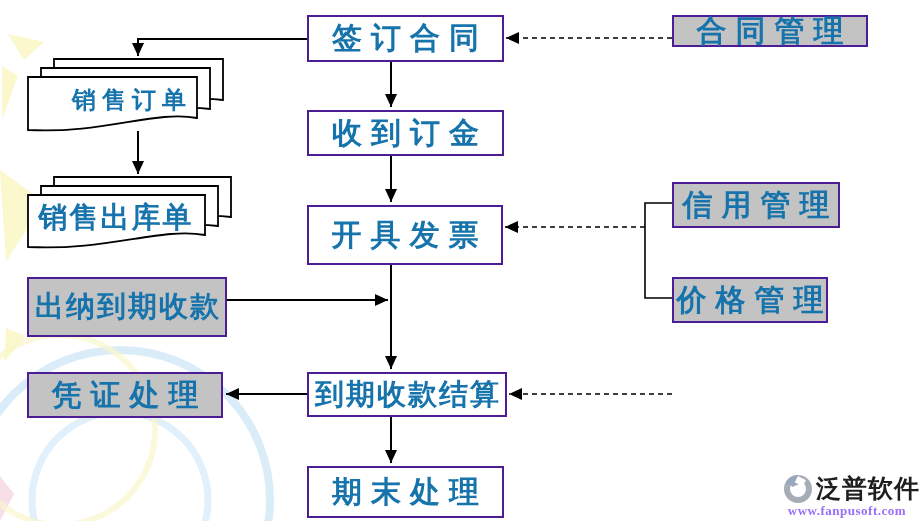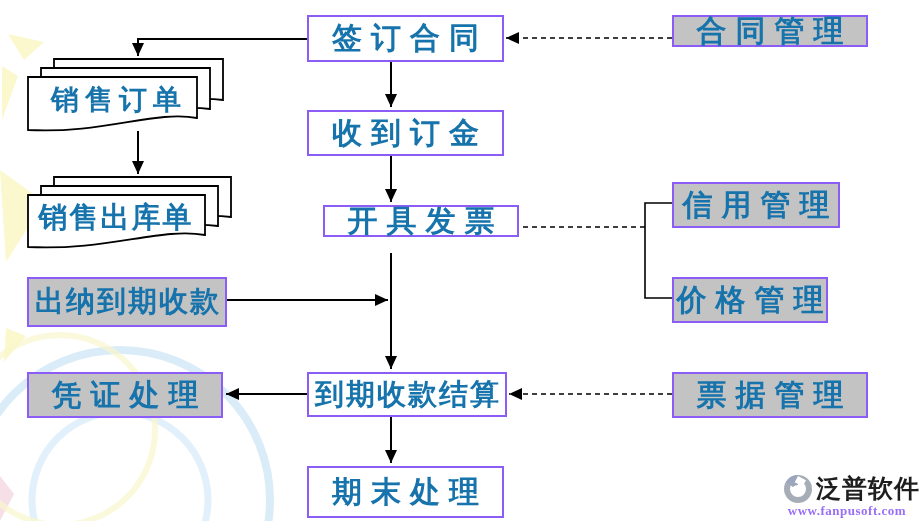--- a/index.html
+++ b/index.html
@@ -4,21 +4,21 @@
 <style>
   html,body{margin:0;padding:0;background:#fff;}
   #canvas{
     position:relative;width:922px;height:521px;overflow:hidden;
     background:#ffffff;
     font-family:"Liberation Serif","DejaVu Serif",serif;
   }
   svg.layer{position:absolute;left:0;top:0;}
   .node{
     position:absolute;display:flex;align-items:center;justify-content:center;
-    border:2px solid #8b5cf6;box-sizing:border-box;
+    border:2px solid #4c1d95;box-sizing:border-box;
     color:#1673ab;font-weight:bold;white-space:nowrap;
   }
   .white{background:#ffffff;}
   .gray{background:#c3c3c3;}
   .f4{font-size:30px;letter-spacing:9px;padding-left:9px;}
   .f6{font-size:29px;letter-spacing:2px;padding-left:2px;}
   .doclabel{
     position:absolute;display:flex;align-items:center;justify-content:center;
     color:#1673ab;font-weight:bold;white-space:nowrap;
   }
@@ -88,37 +88,36 @@
       <path d="M672,394 L509,394" marker-end="url(#arr)"></path>
     </g>
   </svg>
 
   <div class="node white f4" style="left:307px;top:15px;width:197px;height:47px;">签订合同</div>
 
   <div class="node gray f4" style="left:672px;top:15px;width:196px;height:32px;">合同管理</div>
 
   <div class="node white f4" style="left:307px;top:110px;width:197px;height:46px;">收到订金</div>
 
-  <div class="node white f4" style="left:307px;top:205px;width:196px;height:32px;margin-left:16px;">开具发票</div>
+  <div class="node white f4" style="left:307px;top:205px;width:196px;height:60px;">开具发票</div>
 
   <div class="node gray f4" style="left:672px;top:182px;width:168px;height:46px;">信用管理</div>
 
   <div class="node gray f4" style="left:672px;top:277px;width:156px;height:46px;">价格管理</div>
 
-  <div class="node gray f6" style="left:27px;top:277px;width:200px;height:50px;text-align:right;">出纳到期收款</div>
+  <div class="node gray f6" style="left:27px;top:277px;width:200px;height:60px;text-align:right;">出纳到期收款</div>
 
   <div class="node gray f4" style="left:27px;top:372px;width:196px;height:46px;">凭证处理</div>
 
   <div class="node white f6" style="left:307px;top:372px;width:200px;height:45px;">到期收款结算</div>
 
-  <div class="node gray f4" style="left:672px;top:372px;width:196px;height:46px;">票据管理</div>
 
   <div class="node white f4" style="left:307px;top:466px;width:197px;height:52px;">期末处理</div>
 
-  <div class="doclabel" style="left:32px;top:80px;width:162px;height:40px;font-size:28px;letter-spacing:6px;padding-left:6px;">销售订单</div>
+  <div class="doclabel" style="left:45px;top:80px;width:162px;height:40px;font-size:24px;letter-spacing:6px;padding-left:6px;">销售订单</div>
 
   <div class="doclabel" style="left:28px;top:198px;width:172px;height:40px;font-size:29px;letter-spacing:2px;padding-left:2px;">销售出库单</div>
 
   <div id="logo">
     <svg width="30" height="30" viewBox="0 0 30 30" style="margin-right:3px;">
       <circle cx="15" cy="15" r="11" fill="none" stroke="#9aa2ae" stroke-width="6"></circle>
       <path d="M15,1 A14,14 0 0 0 3,8 L10,13 A7,7 0 0 1 15,11 Z" fill="#8d9bb4"></path>
       <rect x="15" y="2" width="9" height="7" fill="#ffffff" transform="rotate(28 15 2)"></rect>
     </svg>
     <span class="brand">泛普软件</span>

